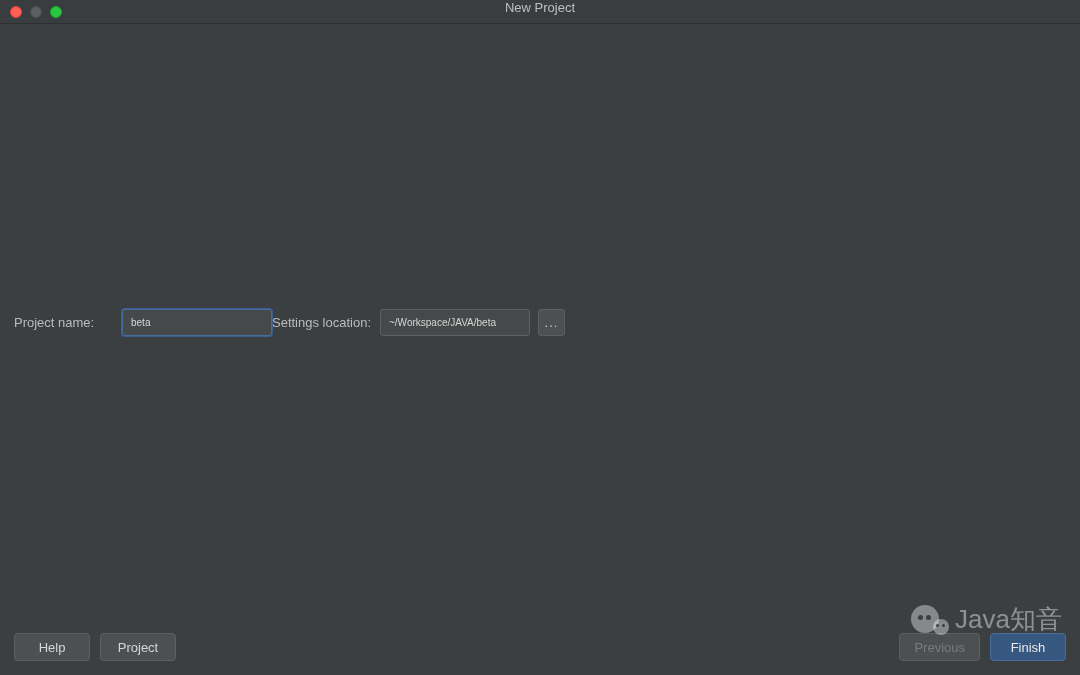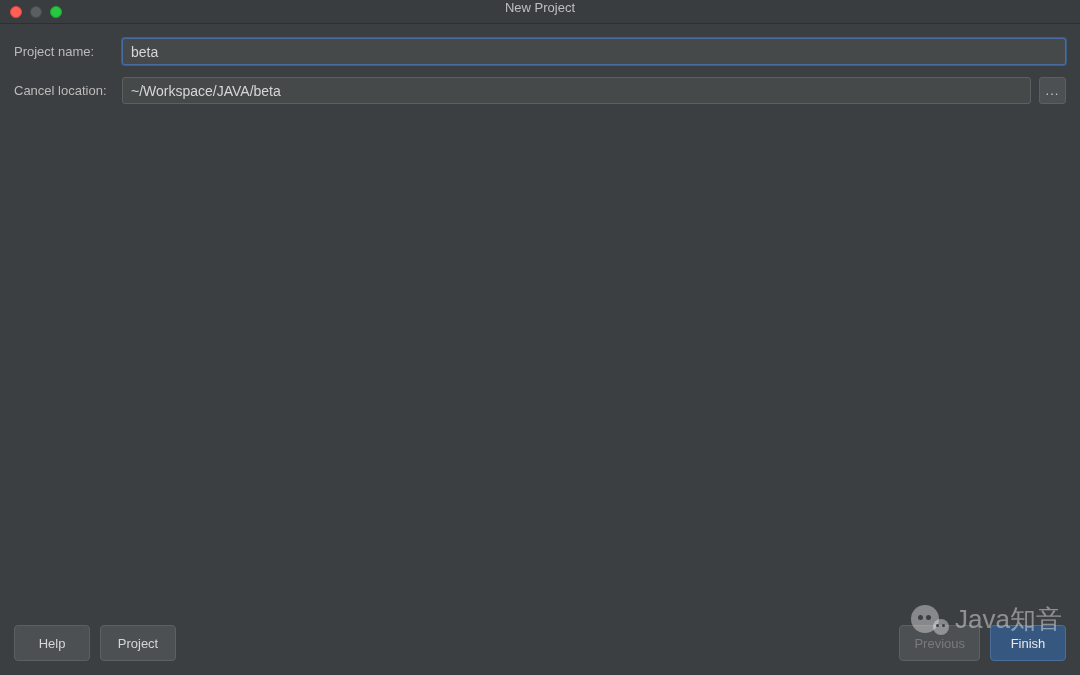--- a/index.html
+++ b/index.html
@@ -37,40 +37,40 @@
     left: 0; right: 0;
     text-align: center;
     color: #bfbfbf;
     font-size: 13px;
     pointer-events: none;
   }
   .content {
     flex: 1 1 auto;
     padding: 14px 14px 0 14px;
     display: flex;
-    flex-direction: column;
+    flex-direction: row;
   }
   .form-row {
     display: flex;
     align-items: center;
     margin-bottom: 12px;
   }
   .form-label {
     width: 108px;
     flex: 0 0 auto;
     color: #bbbbbb;
   }
   .text-input {
     flex: 1 1 auto;
     height: 27px;
     background: #45494a;
     border: 1px solid #5e6060;
     border-radius: 3px;
     color: #d6d6d6;
-    font-size: 14px;
+    font-size: 10px;
     padding: 0 8px;
     outline: none;
     font-family: inherit;
   }
   .text-input.focused {
     border: 1px solid #466ca1;
     box-shadow: 0 0 0 1px #3b5e8c;
   }
   .browse-btn {
     flex: 0 0 auto;
@@ -109,21 +109,21 @@
     margin-left: 8px;
   }
   .footer {
     flex: 0 0 auto;
     padding: 14px;
     display: flex;
     align-items: center;
     gap: 10px;
   }
   .btn {
-    height: 36px;
+    height: 28px;
     min-width: 76px;
     padding: 0 14px;
     background: #4c5052;
     border: 1px solid #5e6060;
     border-radius: 4px;
     color: #d6d6d6;
     font-size: 13px;
     display: inline-flex;
     align-items: center;
     justify-content: center;
@@ -185,21 +185,21 @@
 </div>
 
 <div class="content">
 
   <div class="form-row">
     <div class="form-label">Project name:</div>
     <input class="text-input focused" type="text" value="beta" style="">
   </div>
 
   <div class="form-row">
-    <div class="form-label">Cancel location:</div>
+    <div class="form-label">Settings location:</div>
     <input class="text-input" type="text" value="~/Workspace/JAVA/beta" style="">
     <div class="browse-btn">...</div>
   </div>
 
   <div class="spacer"></div>
 
 
 </div>
 
 <div class="footer">

